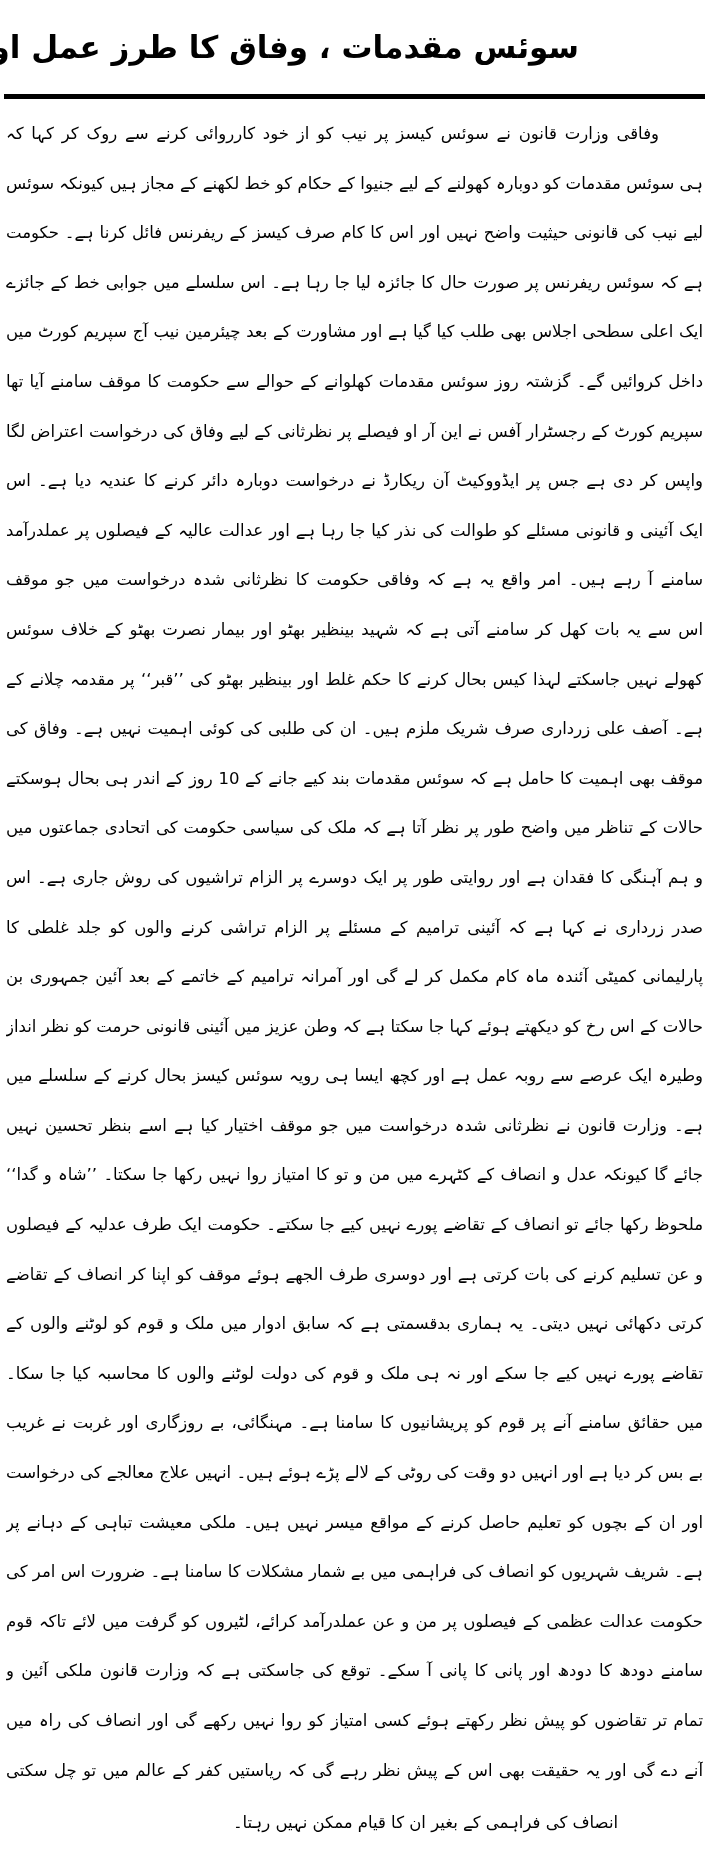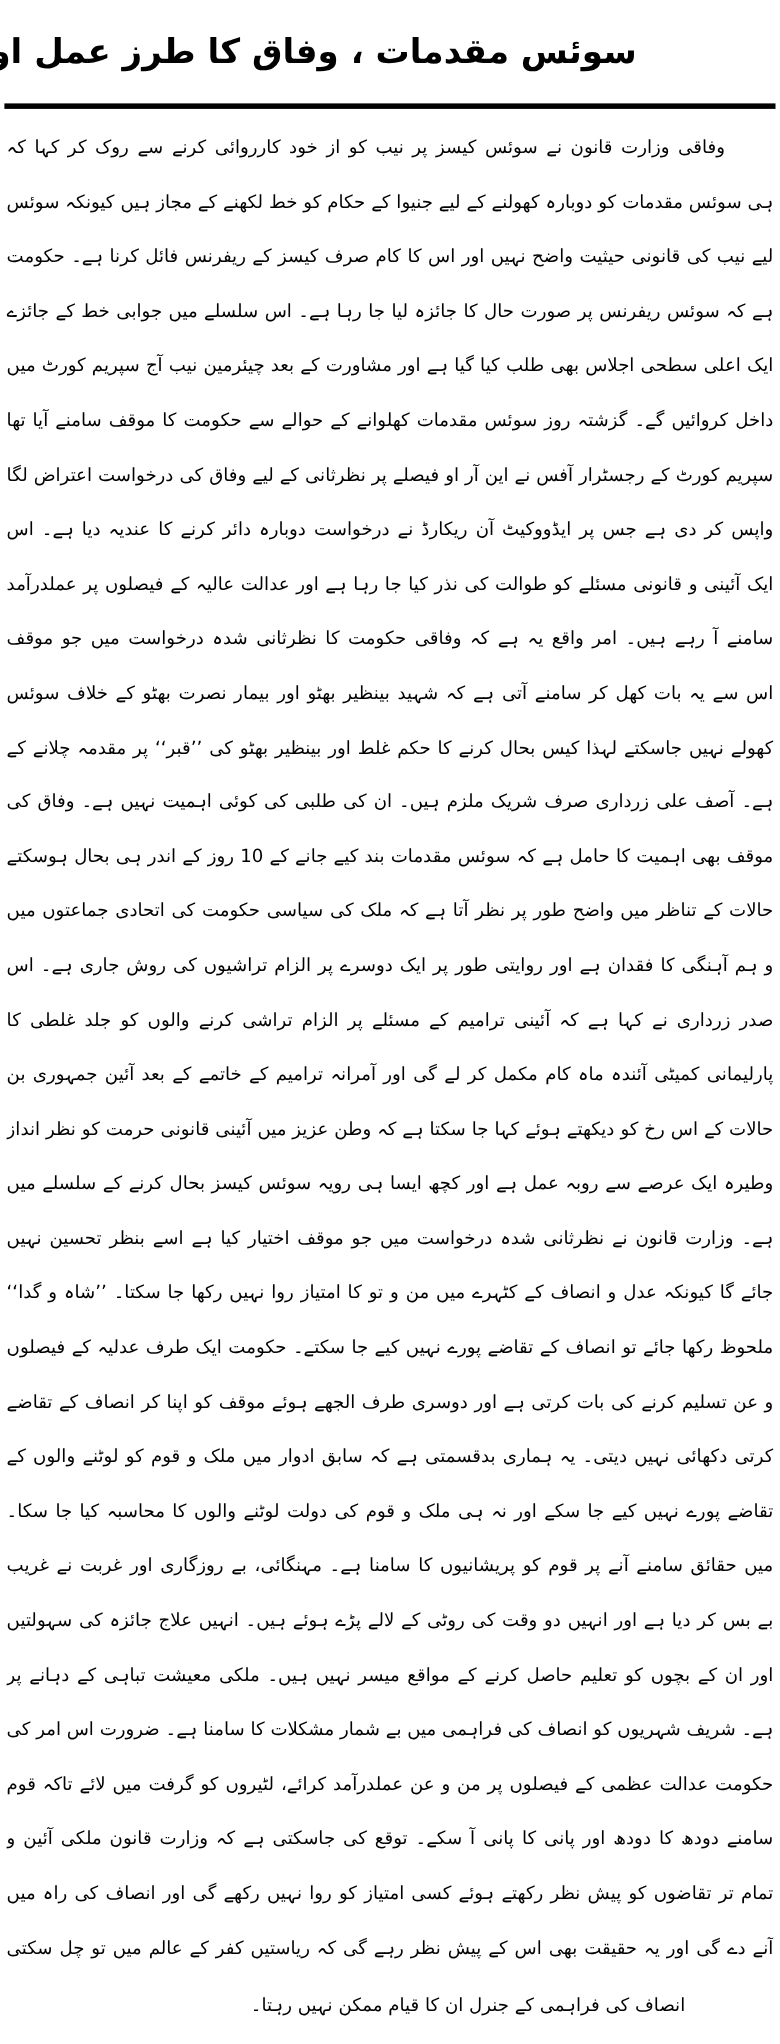--- a/index.html
+++ b/index.html
@@ -84,22 +84,22 @@
       <div class="line">پارلیمانی کمیٹی آئندہ ماہ کام مکمل کر لے گی اور آمرانہ ترامیم کے خاتمے کے بعد آئین جمہوری بن جائے گا۔</div>
       <div class="line">حالات کے اس رخ کو دیکھتے ہوئے کہا جا سکتا ہے کہ وطن عزیز میں آئینی قانونی حرمت کو نظر انداز کرنے کا</div>
       <div class="line">وطیرہ ایک عرصے سے روبہ عمل ہے اور کچھ ایسا ہی رویہ سوئس کیسز بحال کرنے کے سلسلے میں بھی سامنے آیا</div>
       <div class="line">ہے۔ وزارت قانون نے نظرثانی شدہ درخواست میں جو موقف اختیار کیا ہے اسے بنظر تحسین نہیں دیکھا</div>
       <div class="line">جائے گا کیونکہ عدل و انصاف کے کٹہرے میں من و تو کا امتیاز روا نہیں رکھا جا سکتا۔ ’’شاہ و گدا‘‘ کے فرق کو</div>
       <div class="line">ملحوظ رکھا جائے تو انصاف کے تقاضے پورے نہیں کیے جا سکتے۔ حکومت ایک طرف عدلیہ کے فیصلوں کو من</div>
       <div class="line">و عن تسلیم کرنے کی بات کرتی ہے اور دوسری طرف الجھے ہوئے موقف کو اپنا کر انصاف کے تقاضے پورے</div>
       <div class="line">کرتی دکھائی نہیں دیتی۔ یہ ہماری بدقسمتی ہے کہ سابق ادوار میں ملک و قوم کو لوٹنے والوں کے خلاف قانونی</div>
       <div class="line">تقاضے پورے نہیں کیے جا سکے اور نہ ہی ملک و قوم کی دولت لوٹنے والوں کا محاسبہ کیا جا سکا۔ جس کے نتیجے</div>
       <div class="line">میں حقائق سامنے آنے پر قوم کو پریشانیوں کا سامنا ہے۔ مہنگائی، بے روزگاری اور غربت نے غریب عوام کو</div>
-      <div class="line">بے بس کر دیا ہے اور انہیں دو وقت کی روٹی کے لالے پڑے ہوئے ہیں۔ انہیں علاج جائزہ کی سہولتیں</div>
+      <div class="line">بے بس کر دیا ہے اور انہیں دو وقت کی روٹی کے لالے پڑے ہوئے ہیں۔ انہیں علاج معالجے کی درخواست</div>
       <div class="line">اور ان کے بچوں کو تعلیم حاصل کرنے کے مواقع میسر نہیں ہیں۔ ملکی معیشت تباہی کے دہانے پر پہنچ چکی</div>
       <div class="line">ہے۔ شریف شہریوں کو انصاف کی فراہمی میں بے شمار مشکلات کا سامنا ہے۔ ضرورت اس امر کی ہے کہ</div>
       <div class="line">حکومت عدالت عظمی کے فیصلوں پر من و عن عملدرآمد کرائے، لٹیروں کو گرفت میں لائے تاکہ قوم کے</div>
       <div class="line">سامنے دودھ کا دودھ اور پانی کا پانی آ سکے۔ توقع کی جاسکتی ہے کہ وزارت قانون ملکی آئین و قانون کے</div>
       <div class="line">تمام تر تقاضوں کو پیش نظر رکھتے ہوئے کسی امتیاز کو روا نہیں رکھے گی اور انصاف کی راہ میں کوئی رکاوٹ نہیں</div>
       <div class="line">آنے دے گی اور یہ حقیقت بھی اس کے پیش نظر رہے گی کہ ریاستیں کفر کے عالم میں تو چل سکتی ہیں مگر</div>
-      <div class="line last">انصاف کی فراہمی کے جنرل ان کا قیام ممکن نہیں رہتا۔</div>
+      <div class="line last">انصاف کی فراہمی کے بغیر ان کا قیام ممکن نہیں رہتا۔</div>
     </div>
 </div>
 
 </body></html>

